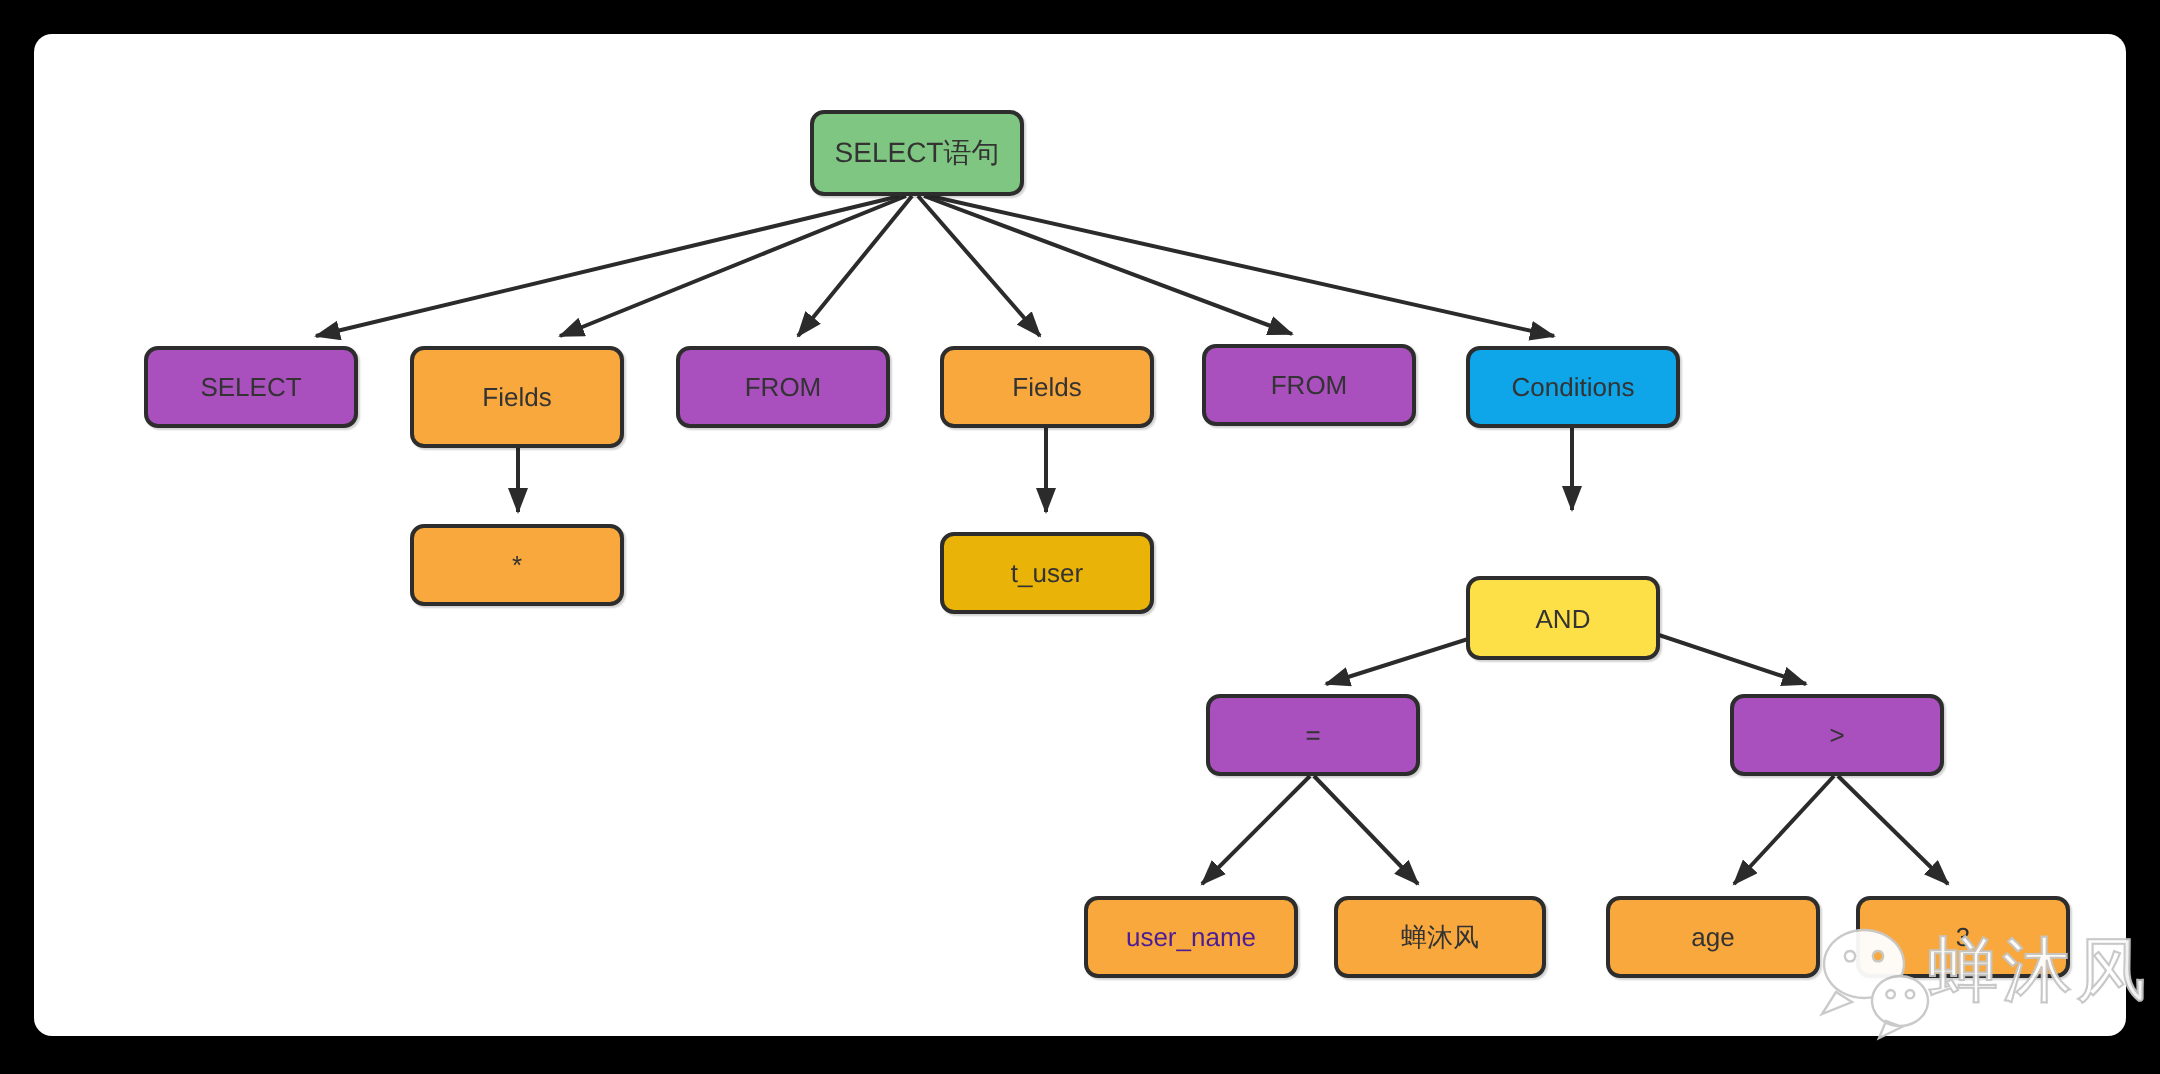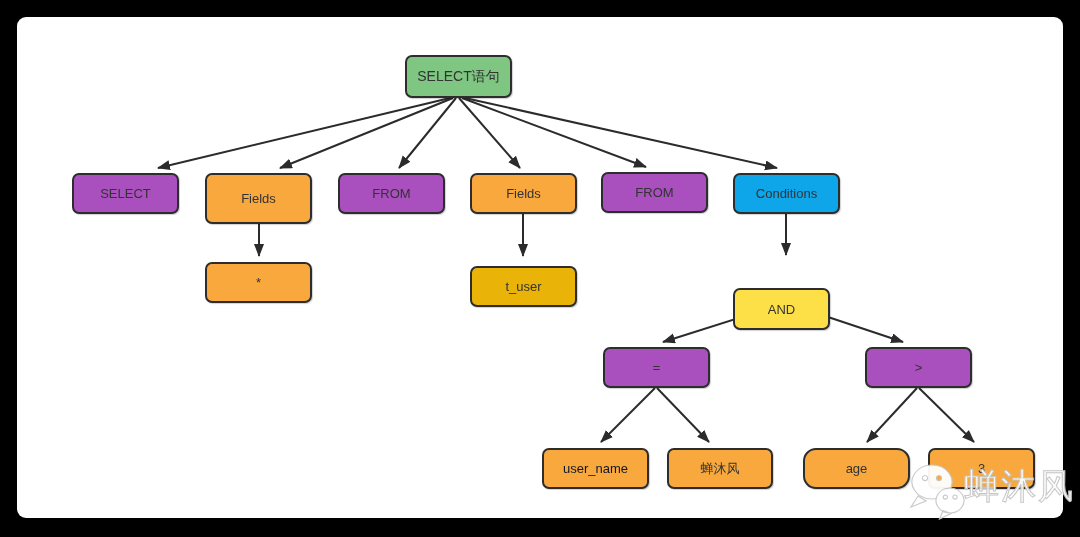--- a/index.html
+++ b/index.html
@@ -82,23 +82,23 @@
       <div class="node" style="left: 205px; top: 173px; width: 107px; height: 51px; background: rgb(248, 168, 61); border-color: rgb(45, 45, 45); color: rgb(51, 51, 51);">Fields</div>
       <div class="node" style="left: 338px; top: 173px; width: 107px; height: 41px; background: rgb(169, 79, 190); border-color: rgb(45, 45, 45); color: rgb(51, 51, 51);">FROM</div>
       <div class="node" style="left: 470px; top: 173px; width: 107px; height: 41px; background: rgb(248, 168, 61); border-color: rgb(45, 45, 45); color: rgb(51, 51, 51);">Fields</div>
       <div class="node" style="left: 601px; top: 172px; width: 107px; height: 41px; background: rgb(169, 79, 190); border-color: rgb(45, 45, 45); color: rgb(51, 51, 51);">FROM</div>
       <div class="node" style="left: 733px; top: 173px; width: 107px; height: 41px; background: #0ea5e9; border-color: rgb(45, 45, 45); color: rgb(51, 51, 51);">Conditions</div>
       <div class="node" style="left: 205px; top: 262px; width: 107px; height: 41px; background: rgb(248, 168, 61); border-color: rgb(45, 45, 45); color: rgb(51, 51, 51);">*</div>
       <div class="node" style="left: 470px; top: 266px; width: 107px; height: 41px; background: #eab308; border-color: rgb(45, 45, 45); color: rgb(51, 51, 51);">t_user</div>
       <div class="node" style="left: 733px; top: 261px; width: 97px; height: 42px; background: #fde047; border-color: rgb(45, 45, 45); color: rgb(51, 51, 51); margin-top: 27px;">AND</div>
       <div class="node" style="left: 603px; top: 347px; width: 107px; height: 41px; background: rgb(169, 79, 190); border-color: rgb(45, 45, 45); color: rgb(51, 51, 51);">=</div>
       <div class="node" style="left: 865px; top: 347px; width: 107px; height: 41px; background: rgb(169, 79, 190); border-color: rgb(45, 45, 45); color: rgb(51, 51, 51);">&gt;</div>
-      <div class="node" style="left: 542px; top: 448px; width: 107px; height: 41px; background: rgb(248, 168, 61); border-color: rgb(45, 45, 45); color: #0f172a;">user_name</div>
+      <div class="node" style="left: 542px; top: 448px; width: 107px; height: 41px; background: rgb(248, 168, 61); border-color: rgb(45, 45, 45); color: #4c1d95;">user_name</div>
       <div class="node" style="left: 667px; top: 448px; width: 106px; height: 41px; background: rgb(248, 168, 61); border-color: rgb(45, 45, 45); color: rgb(51, 51, 51);">蝉沐风</div>
-      <div class="node" style="left: 803px; top: 448px; width: 107px; height: 41px; background: rgb(248, 168, 61); border-color: rgb(45, 45, 45); color: rgb(51, 51, 51); border-radius: 13px;">age</div>
+      <div class="node" style="left: 803px; top: 448px; width: 107px; height: 41px; background: rgb(248, 168, 61); border-color: rgb(45, 45, 45); color: rgb(51, 51, 51);">age</div>
       <div class="node" style="left: 928px; top: 448px; width: 107px; height: 41px; background: rgb(248, 168, 61); border-color: rgb(45, 45, 45); color: rgb(51, 51, 51);">3</div>
     </div>
 
   <div class="watermark">
     <svg class="wm-icon" width="62" height="64" viewBox="0 0 62 64" xmlns="http://www.w3.org/2000/svg">
       <path fill-rule="evenodd" fill="#ffffff" stroke="#c8c8c8" stroke-width="1.2" d="M24,5 a20,17 0 1 0 0.01,0 Z
                M17,15.5 a2.6,2.6 0 1 0 0.01,0 Z
                M31,15.5 a2.6,2.6 0 1 0 0.01,0 Z
                M10,36 L3,47 L18,41 Z"></path>
       <path fill-rule="evenodd" fill="#ffffff" stroke="#c8c8c8" stroke-width="1.2" d="M42,28 a14,12.5 0 1 0 0.01,0 Z

